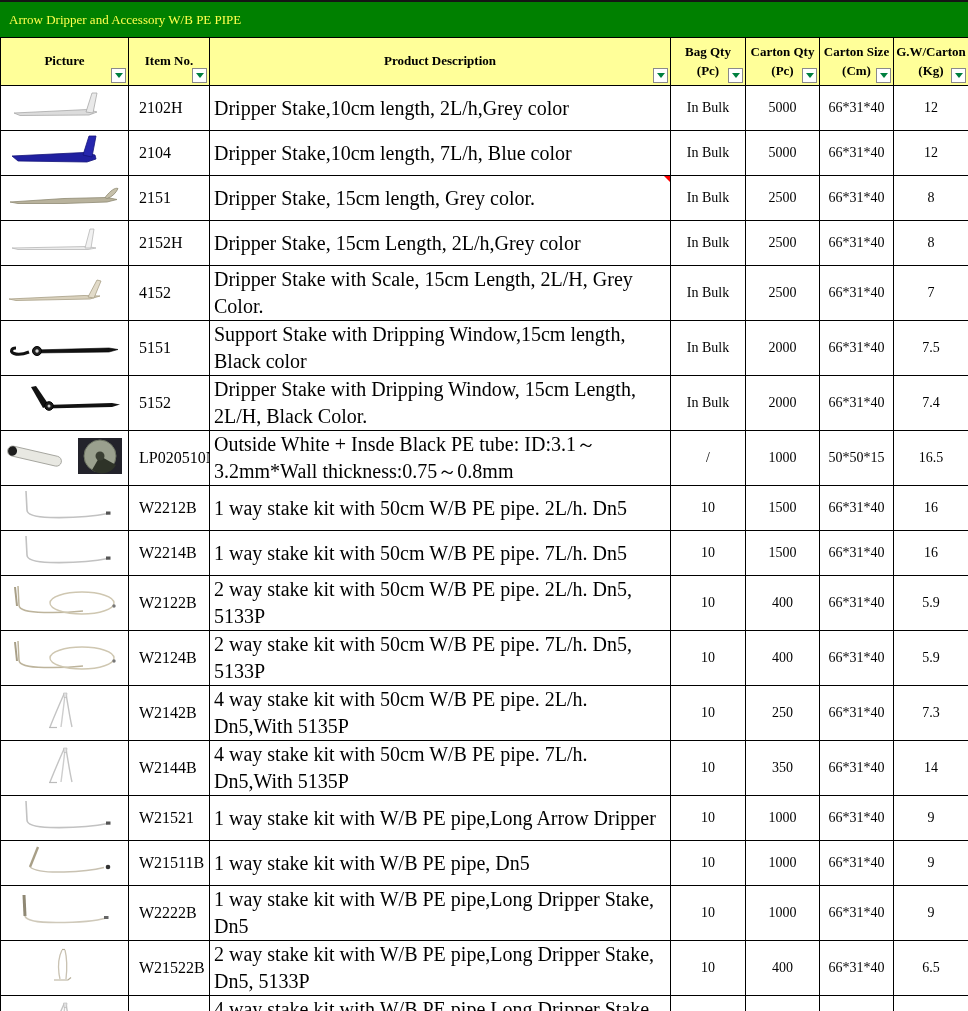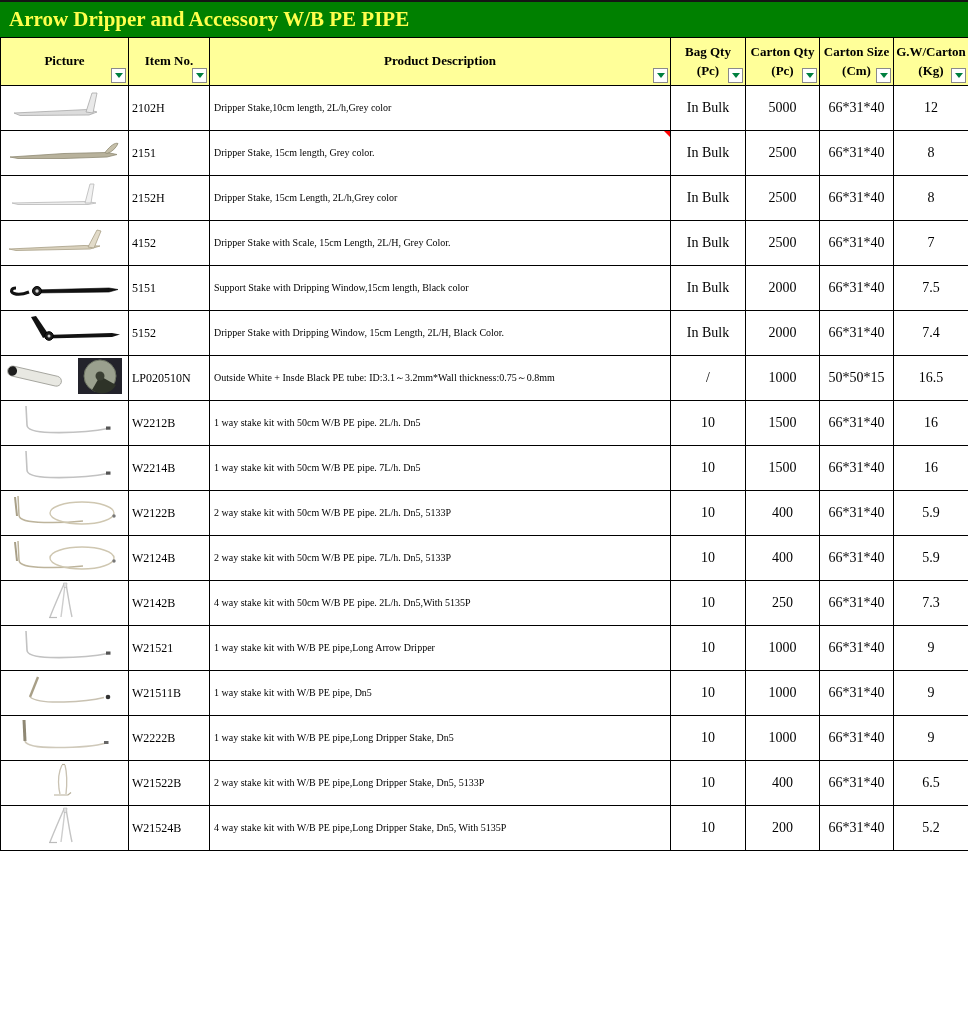--- a/index.html
+++ b/index.html
@@ -13,35 +13,35 @@
   html,body{margin:0;padding:0;background:#ffffff;}
   body{
     width:968px;height:1011px;overflow:hidden;
     font-family:"Liberation Serif","DejaVu Serif",serif;color:#000;
   }
   .title-bar{
     height:37px;background:var(--title-bar);
     border-top:2px solid #151515;
     display:flex;align-items:center;padding-left:9px;box-sizing:border-box;
   }
-  .title-text{color:var(--title-text);font-weight:bold;font-size:21px;}
+  .title-text{color:var(--title-text);font-weight:normal;font-size:13px;}
   table.grid{border-collapse:collapse;width:968px;table-layout:fixed;}
   th,td{border:1px solid var(--grid);box-sizing:border-box;padding:0;}
   thead th{
     background:var(--header-bg);height:48px;
     font-size:13px;font-weight:bold;text-align:center;vertical-align:middle;
     position:relative;line-height:1.45;
   }
   .h-label{white-space:pre-line;display:inline-block;}
   tbody td{height:44px;background:#fff;vertical-align:middle;font-size:14px;}
   .c-pic{text-align:center;}
   .pic{display:inline-flex;align-items:center;justify-content:center;width:100%;height:40px;}
   .pic svg{display:block;}
-  .c-item{padding-left:3px;text-align:left;font-size:12px;}
-  .c-desc{padding-left:4px;padding-right:2px;text-align:left;position:relative;line-height:1.35;font-size:10px;}
+  .c-item{padding-left:10px;text-align:left;font-size:16px;}
+  .c-desc{padding-left:4px;padding-right:2px;text-align:left;position:relative;line-height:1.35;font-size:20px;}
   .c-mid{text-align:center;}
   .filter-btn{
     position:absolute;right:2px;bottom:2px;width:13px;height:13px;
     background:#fff;border:1px solid #8a8a8a;
     display:flex;align-items:center;justify-content:center;cursor:pointer;
   }
   .f-arrow{
     width:0;height:0;
     border-left:4px solid transparent;border-right:4px solid transparent;
     border-top:5px solid var(--filter-arrow);
@@ -129,20 +129,34 @@
     <td class="c-item">2102H</td>
     <td class="c-desc">Dripper Stake,10cm length, 2L/h,Grey color</td>
     <td class="c-mid">In Bulk</td>
     <td class="c-mid">5000</td>
     <td class="c-mid">66*31*40</td>
     <td class="c-mid">12</td>
   </tr>
         <tr>
     <td class="c-pic"><span class="pic">
               <svg width="122" height="40" viewBox="0 0 122 40" xmlns="http://www.w3.org/2000/svg">
+                <path d="M8 25 L80 21.5 L91 24 L92 28 L83 31 L14 30 Z" fill="#2020a0" stroke="#14147a" stroke-width="0.8"></path>
+                <path d="M79 24 L85 5 L92 5 L88 26 Z" fill="#2626ae" stroke="#14147a" stroke-width="0.8"></path>
+              </svg>
+            </span></td>
+    <td class="c-item">2104</td>
+    <td class="c-desc">Dripper Stake,10cm length, 7L/h, Blue color</td>
+    <td class="c-mid">In Bulk</td>
+    <td class="c-mid">5000</td>
+    <td class="c-mid">66*31*40</td>
+    <td class="c-mid">12</td>
+  </tr>
+        <tr>
+    <td class="c-pic"><span class="pic">
+              <svg width="122" height="40" viewBox="0 0 122 40" xmlns="http://www.w3.org/2000/svg">
                 <path d="M6 26 L60 22.5 L103 21.5 L113 23.5 L103 26 L60 27.5 L14 27.5 Z" fill="#b8b29c" stroke="#8f8a74" stroke-width="0.8"></path>
                 <path d="M101 21.5 C107 14 111 11.5 114 12.5 C112 17 108 21 103 22.5 Z" fill="#c6c0aa" stroke="#8f8a74" stroke-width="0.8"></path>
               </svg>
             </span></td>
     <td class="c-item">2151</td>
     <td class="c-desc">Dripper Stake,  15cm length, Grey color.<span class="comment-marker"></span></td>
     <td class="c-mid">In Bulk</td>
     <td class="c-mid">2500</td>
     <td class="c-mid">66*31*40</td>
     <td class="c-mid">8</td>
@@ -300,87 +314,104 @@
     <td class="c-item">W2142B</td>
     <td class="c-desc">4 way stake kit with 50cm W/B PE pipe. 2L/h. Dn5,With 5135P</td>
     <td class="c-mid">10</td>
     <td class="c-mid">250</td>
     <td class="c-mid">66*31*40</td>
     <td class="c-mid">7.3</td>
   </tr>
         <tr>
     <td class="c-pic"><span class="pic">
               <svg width="122" height="40" viewBox="0 0 122 40" xmlns="http://www.w3.org/2000/svg">
-                <path d="M22 5 L23 24 C23 29 31 31 46 31.5 C70 32 92 30 104 27.5" fill="none" stroke="#c2c2c2" stroke-width="1.6"></path>
-                <rect x="102" y="25.5" width="4.5" height="3.2" fill="#555"></rect>
-              </svg>
-            </span></td>
-    <td class="c-item">W21521</td>
-    <td class="c-desc">1 way stake kit with W/B PE pipe,Long Arrow Dripper</td>
-    <td class="c-mid">10</td>
-    <td class="c-mid">1000</td>
-    <td class="c-mid">66*31*40</td>
-    <td class="c-mid">9</td>
-  </tr>
-        <tr>
-    <td class="c-pic"><span class="pic">
-              <svg width="122" height="40" viewBox="0 0 122 40" xmlns="http://www.w3.org/2000/svg">
-                <path d="M34 6 L26 26" fill="none" stroke="#a89f87" stroke-width="2.4"></path>
-                <path d="M26 26 C31 30 44 31.5 60 31 C78 30.5 92 28.5 100 26.5" fill="none" stroke="#c9c2b2" stroke-width="1.5"></path>
-                <circle cx="104" cy="26" r="2.3" fill="#333"></circle>
-              </svg>
-            </span></td>
-    <td class="c-item">W21511B</td>
-    <td class="c-desc">1 way stake kit with W/B PE pipe, Dn5</td>
-    <td class="c-mid">10</td>
-    <td class="c-mid">1000</td>
-    <td class="c-mid">66*31*40</td>
-    <td class="c-mid">9</td>
-  </tr>
-        <tr>
-    <td class="c-pic"><span class="pic">
-              <svg width="122" height="40" viewBox="0 0 122 40" xmlns="http://www.w3.org/2000/svg">
-                <path d="M20 4 L21 25" fill="none" stroke="#8f8874" stroke-width="3"></path>
-                <path d="M21 25 C22 30 34 31.5 52 31.5 C76 31.5 94 29.5 102 27" fill="none" stroke="#cfc9ba" stroke-width="1.6"></path>
-                <rect x="100" y="25" width="4.5" height="3" fill="#666"></rect>
-              </svg>
-            </span></td>
-    <td class="c-item">W2222B</td>
-    <td class="c-desc">1 way stake kit with W/B PE pipe,Long Dripper Stake, Dn5</td>
-    <td class="c-mid">10</td>
-    <td class="c-mid">1000</td>
-    <td class="c-mid">66*31*40</td>
-    <td class="c-mid">9</td>
-  </tr>
-        <tr>
-    <td class="c-pic"><span class="pic">
-              <svg width="122" height="40" viewBox="0 0 122 40" xmlns="http://www.w3.org/2000/svg">
-                <path d="M58 4 C55 10 54 20 55 28 L56 33" fill="none" stroke="#c9c2b2" stroke-width="1.3"></path>
-                <path d="M61 4 C63 12 63 24 62 33" fill="none" stroke="#c9c2b2" stroke-width="1.3"></path>
-                <path d="M58 3.5 L61 3.5" stroke="#b5ad98" stroke-width="1.2"></path>
-                <path d="M50 34 L64 34 L67 31.5" fill="none" stroke="#b5ad98" stroke-width="1.2"></path>
-              </svg>
-            </span></td>
-    <td class="c-item">W21522B</td>
-    <td class="c-desc">2 way stake kit with W/B PE pipe,Long Dripper Stake, Dn5, 5133P</td>
-    <td class="c-mid">10</td>
-    <td class="c-mid">400</td>
-    <td class="c-mid">66*31*40</td>
-    <td class="c-mid">6.5</td>
-  </tr>
-        <tr>
-    <td class="c-pic"><span class="pic">
-              <svg width="122" height="40" viewBox="0 0 122 40" xmlns="http://www.w3.org/2000/svg">
                 <path d="M60 3 C56 12 50 26 46 36" fill="none" stroke="#c4c4c4" stroke-width="1.4"></path>
                 <path d="M61 3 C60 14 58 28 57 36" fill="none" stroke="#cecece" stroke-width="1.4"></path>
                 <path d="M62 3 C64 14 66 28 68 36" fill="none" stroke="#c4c4c4" stroke-width="1.4"></path>
                 <path d="M59.5 2 L63 2 L62.5 6.5 L60 6.5 Z" fill="#e2e2e2" stroke="#b5b5b5" stroke-width="0.6"></path>
                 <path d="M45 36.5 L53 36.5" stroke="#bbbbbb" stroke-width="1.2"></path>
               </svg>
             </span></td>
+    <td class="c-item">W2144B</td>
+    <td class="c-desc">4 way stake kit with 50cm W/B PE pipe. 7L/h. Dn5,With 5135P</td>
+    <td class="c-mid">10</td>
+    <td class="c-mid">350</td>
+    <td class="c-mid">66*31*40</td>
+    <td class="c-mid">14</td>
+  </tr>
+        <tr>
+    <td class="c-pic"><span class="pic">
+              <svg width="122" height="40" viewBox="0 0 122 40" xmlns="http://www.w3.org/2000/svg">
+                <path d="M22 5 L23 24 C23 29 31 31 46 31.5 C70 32 92 30 104 27.5" fill="none" stroke="#c2c2c2" stroke-width="1.6"></path>
+                <rect x="102" y="25.5" width="4.5" height="3.2" fill="#555"></rect>
+              </svg>
+            </span></td>
+    <td class="c-item">W21521</td>
+    <td class="c-desc">1 way stake kit with W/B PE pipe,Long Arrow Dripper</td>
+    <td class="c-mid">10</td>
+    <td class="c-mid">1000</td>
+    <td class="c-mid">66*31*40</td>
+    <td class="c-mid">9</td>
+  </tr>
+        <tr>
+    <td class="c-pic"><span class="pic">
+              <svg width="122" height="40" viewBox="0 0 122 40" xmlns="http://www.w3.org/2000/svg">
+                <path d="M34 6 L26 26" fill="none" stroke="#a89f87" stroke-width="2.4"></path>
+                <path d="M26 26 C31 30 44 31.5 60 31 C78 30.5 92 28.5 100 26.5" fill="none" stroke="#c9c2b2" stroke-width="1.5"></path>
+                <circle cx="104" cy="26" r="2.3" fill="#333"></circle>
+              </svg>
+            </span></td>
+    <td class="c-item">W21511B</td>
+    <td class="c-desc">1 way stake kit with W/B PE pipe, Dn5</td>
+    <td class="c-mid">10</td>
+    <td class="c-mid">1000</td>
+    <td class="c-mid">66*31*40</td>
+    <td class="c-mid">9</td>
+  </tr>
+        <tr>
+    <td class="c-pic"><span class="pic">
+              <svg width="122" height="40" viewBox="0 0 122 40" xmlns="http://www.w3.org/2000/svg">
+                <path d="M20 4 L21 25" fill="none" stroke="#8f8874" stroke-width="3"></path>
+                <path d="M21 25 C22 30 34 31.5 52 31.5 C76 31.5 94 29.5 102 27" fill="none" stroke="#cfc9ba" stroke-width="1.6"></path>
+                <rect x="100" y="25" width="4.5" height="3" fill="#666"></rect>
+              </svg>
+            </span></td>
+    <td class="c-item">W2222B</td>
+    <td class="c-desc">1 way stake kit with W/B PE pipe,Long Dripper Stake, Dn5</td>
+    <td class="c-mid">10</td>
+    <td class="c-mid">1000</td>
+    <td class="c-mid">66*31*40</td>
+    <td class="c-mid">9</td>
+  </tr>
+        <tr>
+    <td class="c-pic"><span class="pic">
+              <svg width="122" height="40" viewBox="0 0 122 40" xmlns="http://www.w3.org/2000/svg">
+                <path d="M58 4 C55 10 54 20 55 28 L56 33" fill="none" stroke="#c9c2b2" stroke-width="1.3"></path>
+                <path d="M61 4 C63 12 63 24 62 33" fill="none" stroke="#c9c2b2" stroke-width="1.3"></path>
+                <path d="M58 3.5 L61 3.5" stroke="#b5ad98" stroke-width="1.2"></path>
+                <path d="M50 34 L64 34 L67 31.5" fill="none" stroke="#b5ad98" stroke-width="1.2"></path>
+              </svg>
+            </span></td>
+    <td class="c-item">W21522B</td>
+    <td class="c-desc">2 way stake kit with W/B PE pipe,Long Dripper Stake, Dn5, 5133P</td>
+    <td class="c-mid">10</td>
+    <td class="c-mid">400</td>
+    <td class="c-mid">66*31*40</td>
+    <td class="c-mid">6.5</td>
+  </tr>
+        <tr>
+    <td class="c-pic"><span class="pic">
+              <svg width="122" height="40" viewBox="0 0 122 40" xmlns="http://www.w3.org/2000/svg">
+                <path d="M60 3 C56 12 50 26 46 36" fill="none" stroke="#c4c4c4" stroke-width="1.4"></path>
+                <path d="M61 3 C60 14 58 28 57 36" fill="none" stroke="#cecece" stroke-width="1.4"></path>
+                <path d="M62 3 C64 14 66 28 68 36" fill="none" stroke="#c4c4c4" stroke-width="1.4"></path>
+                <path d="M59.5 2 L63 2 L62.5 6.5 L60 6.5 Z" fill="#e2e2e2" stroke="#b5b5b5" stroke-width="0.6"></path>
+                <path d="M45 36.5 L53 36.5" stroke="#bbbbbb" stroke-width="1.2"></path>
+              </svg>
+            </span></td>
     <td class="c-item">W21524B</td>
     <td class="c-desc">4 way stake kit with W/B PE pipe,Long Dripper Stake, Dn5, With 5135P</td>
     <td class="c-mid">10</td>
     <td class="c-mid">200</td>
     <td class="c-mid">66*31*40</td>
     <td class="c-mid">5.2</td>
   </tr>
       </tbody>
   </table>
 </div>

